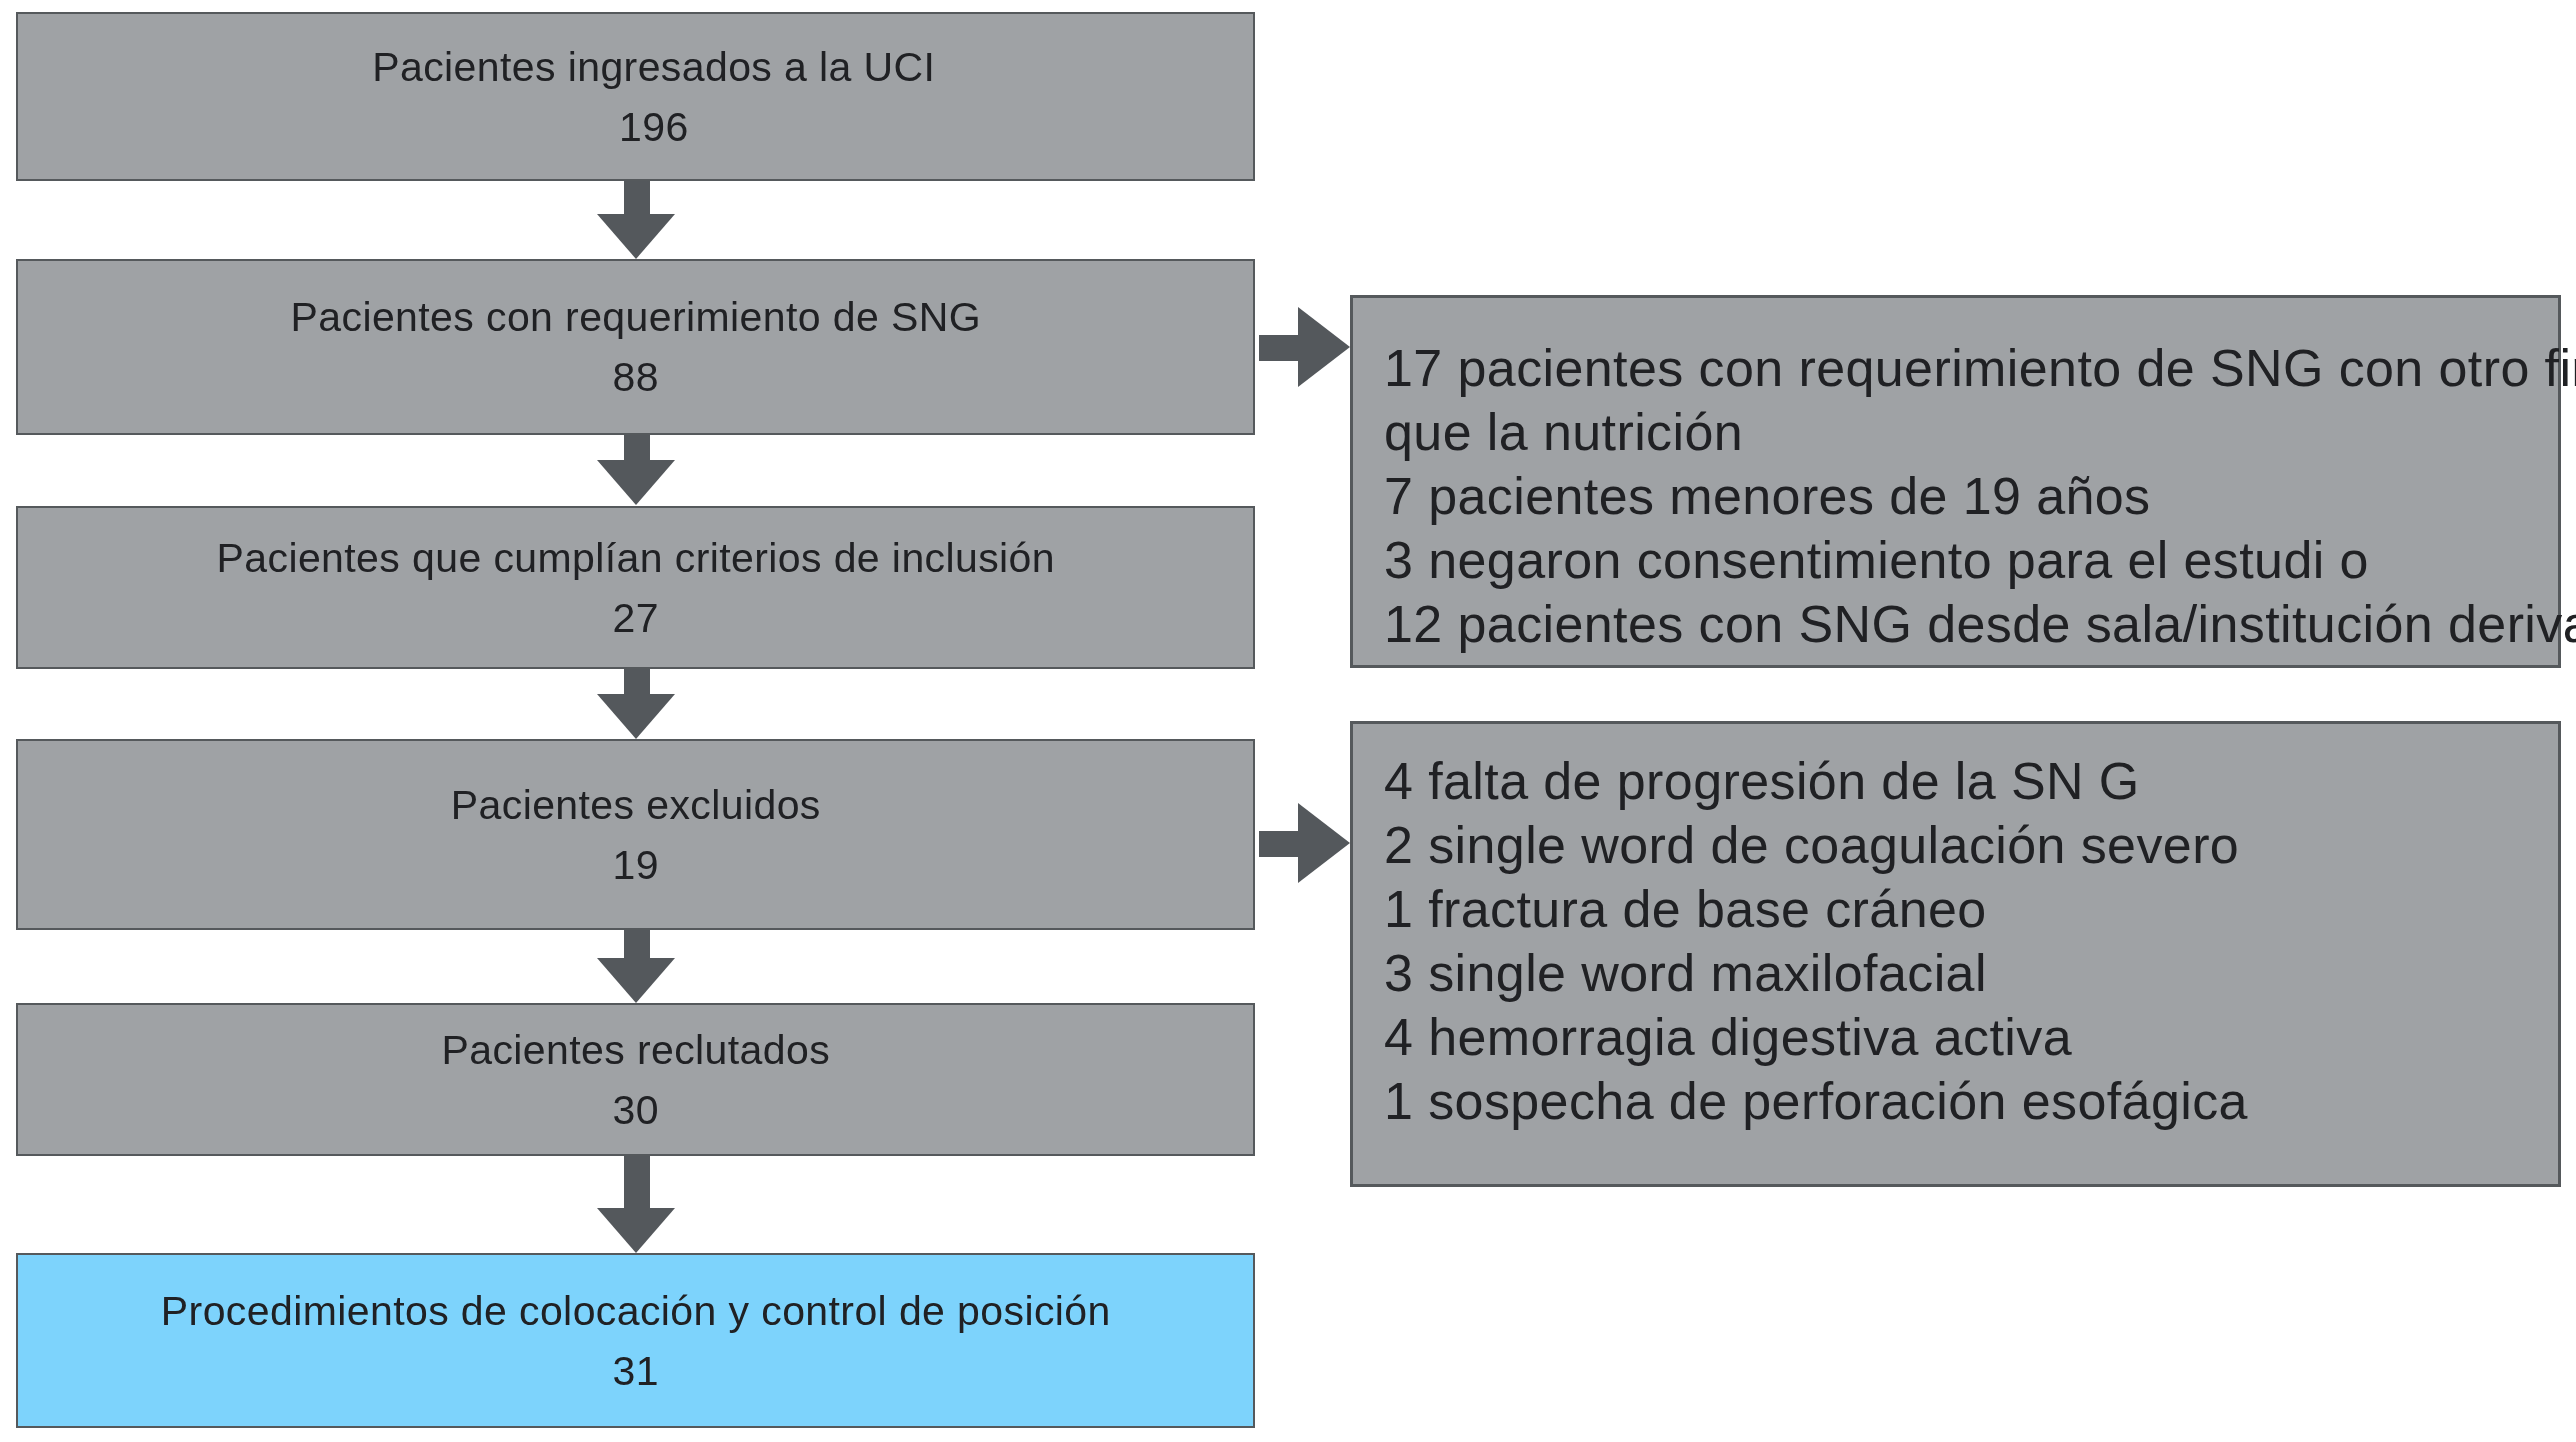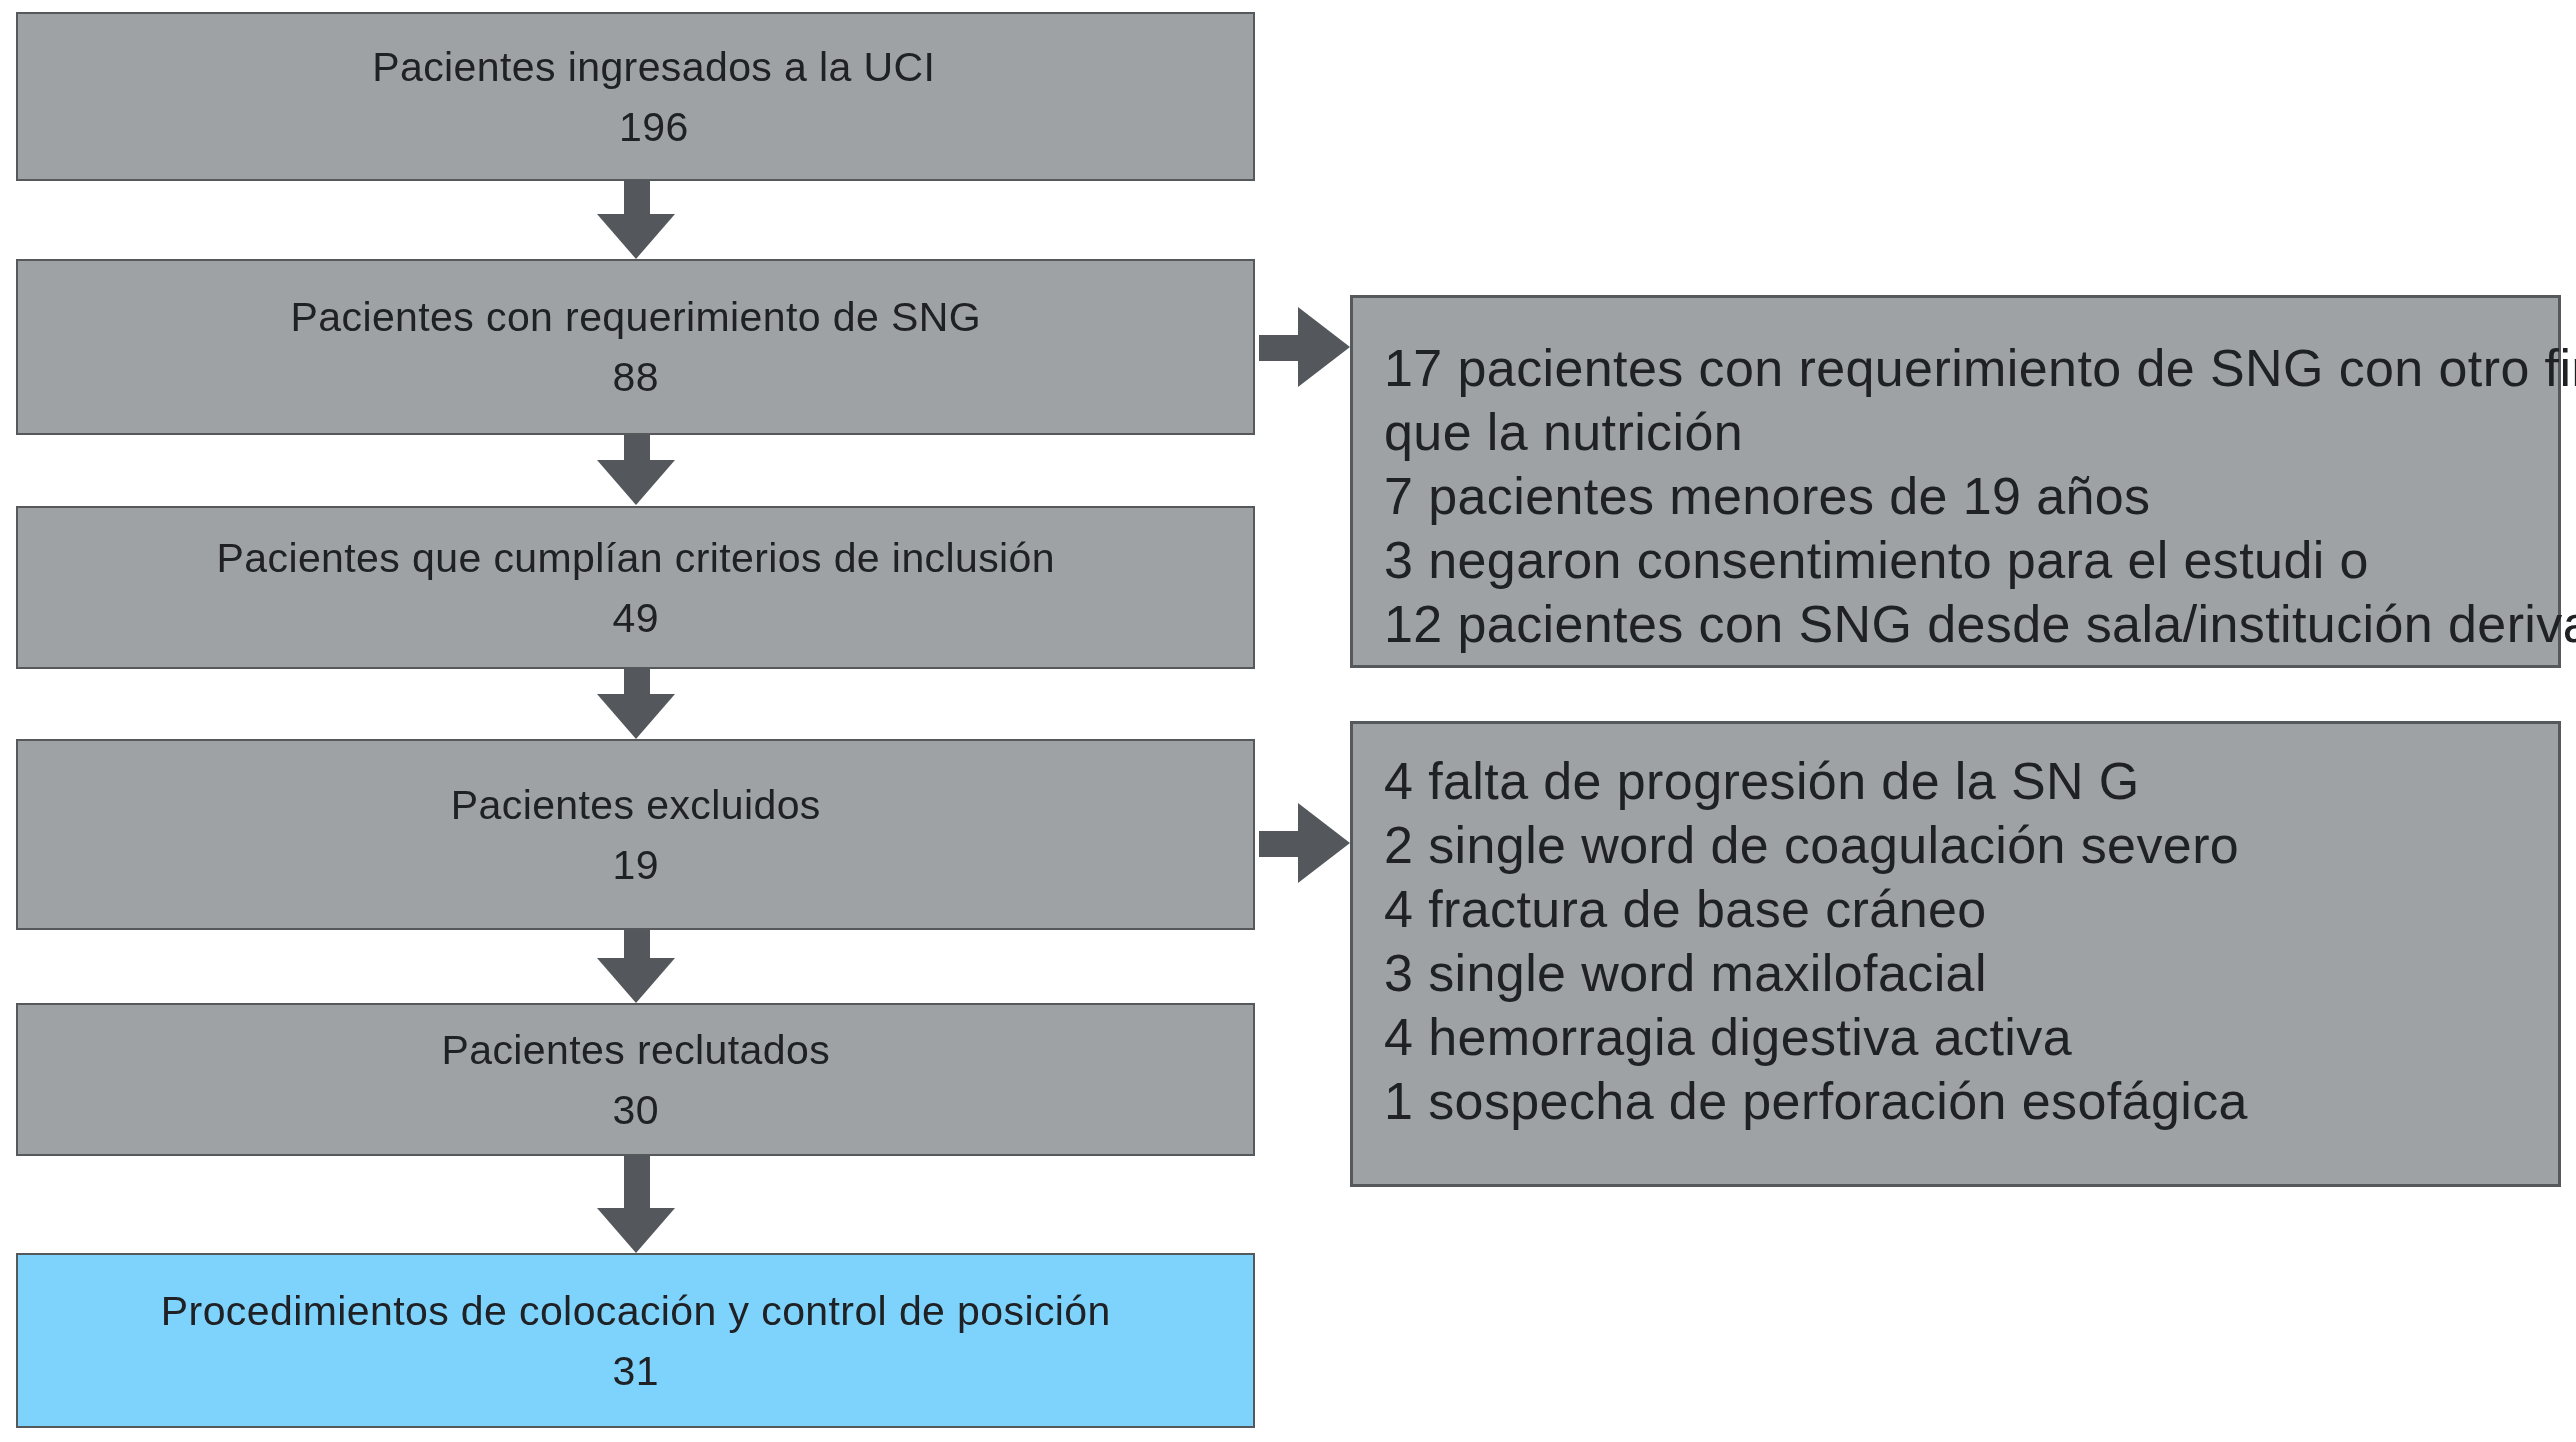--- a/index.html
+++ b/index.html
@@ -123,21 +123,21 @@
     <div class="n">88</div>
   </div>
 
   <div class="varrow" style="top:435px;height:70px;">
     <div class="stem"></div>
     <div class="head"></div>
   </div>
 
   <div class="fbox" style="top:506px;height:163px;">
     <div class="t">Pacientes que cumplían criterios de inclusión</div>
-    <div class="n">49</div>
+    <div class="n">27</div>
   </div>
 
   <div class="varrow" style="top:669px;height:70px;">
     <div class="stem"></div>
     <div class="head"></div>
   </div>
 
   <div class="fbox" style="top:739px;height:191px;">
     <div class="t">Pacientes excluidos</div>
     <div class="n">19</div>
@@ -177,20 +177,20 @@
     <div class="line">17 pacientes con requerimiento de SNG con otro fin</div>
     <div class="line">que la nutrición</div>
     <div class="line">7 pacientes menores de 19 años</div>
     <div class="line">3 negaron consentimiento para el estudi o</div>
     <div class="line">12 pacientes con SNG desde sala/institución derivante</div>
   </div>
 
   <div class="sbox" style="top:721px;height:466px;padding-top:25px;">
     <div class="line">4 falta de progresión de la SN G</div>
     <div class="line">2 single word de coagulación severo</div>
-    <div class="line">4 fractura de base cráneo</div>
+    <div class="line">1 fractura de base cráneo</div>
     <div class="line">3 single word maxilofacial</div>
     <div class="line">4 hemorragia digestiva activa</div>
     <div class="line">1 sospecha de perforación esofágica</div>
   </div>
 
 </div>
 
 
 </body></html>

